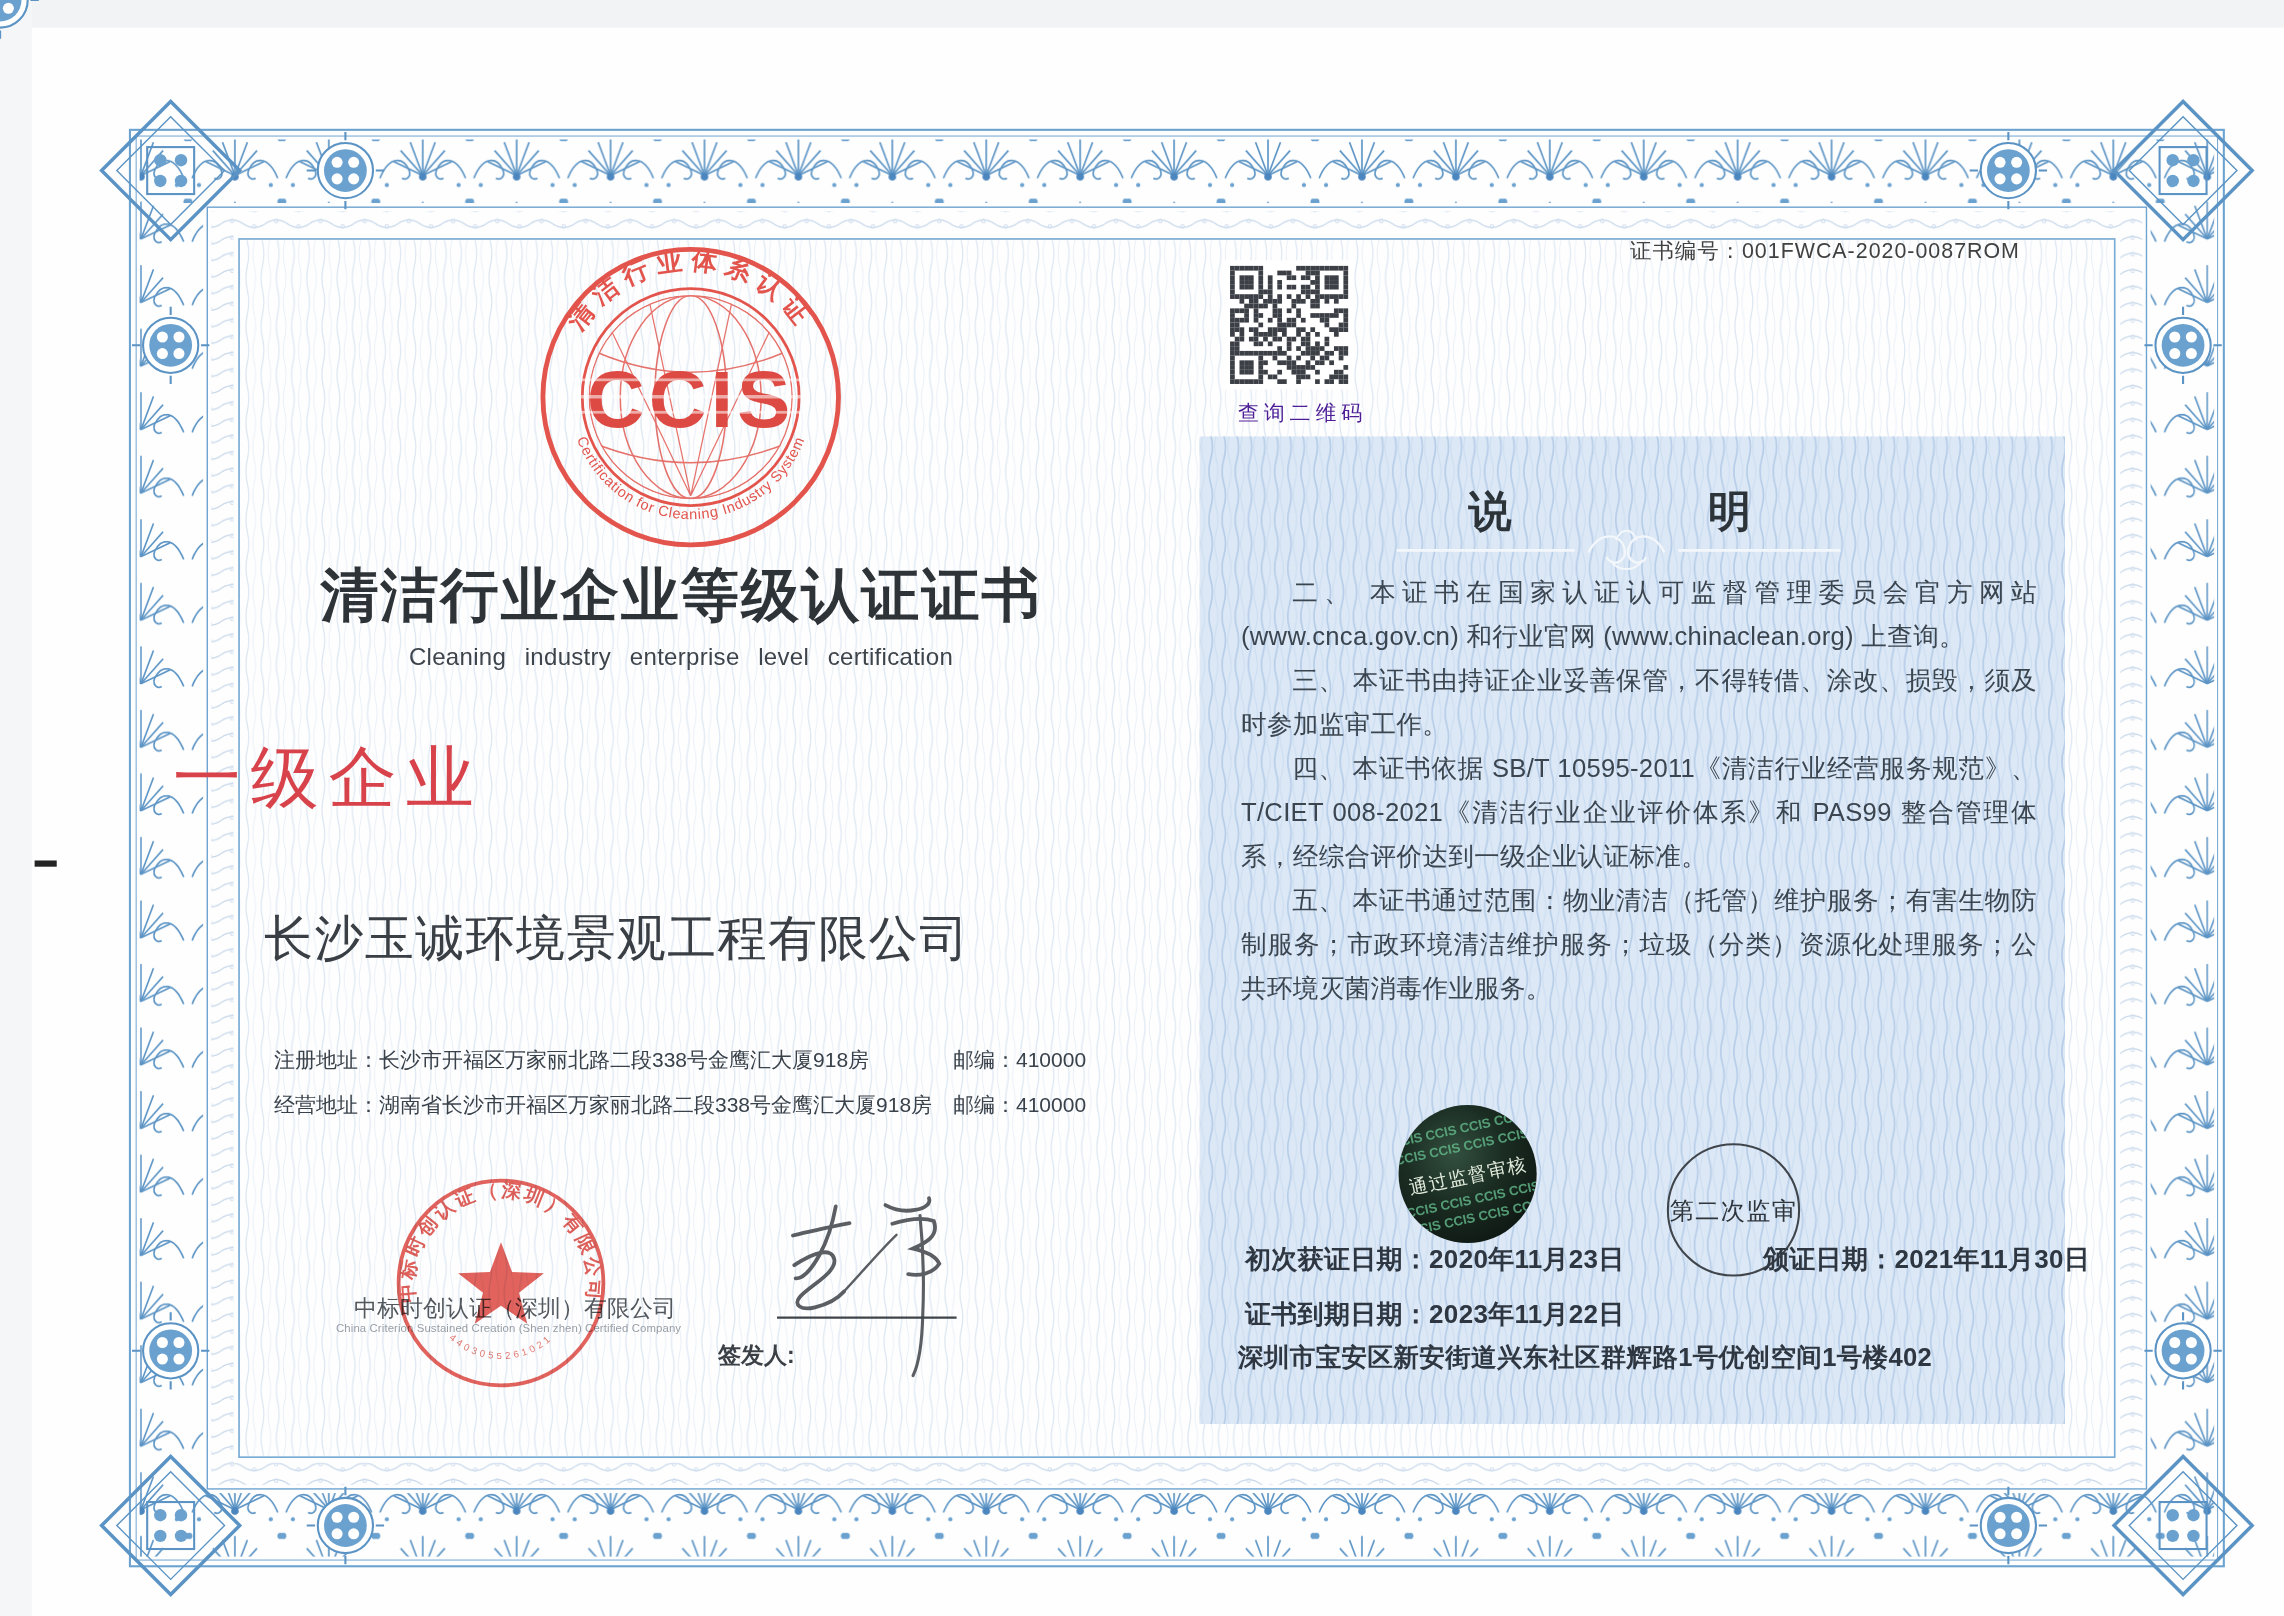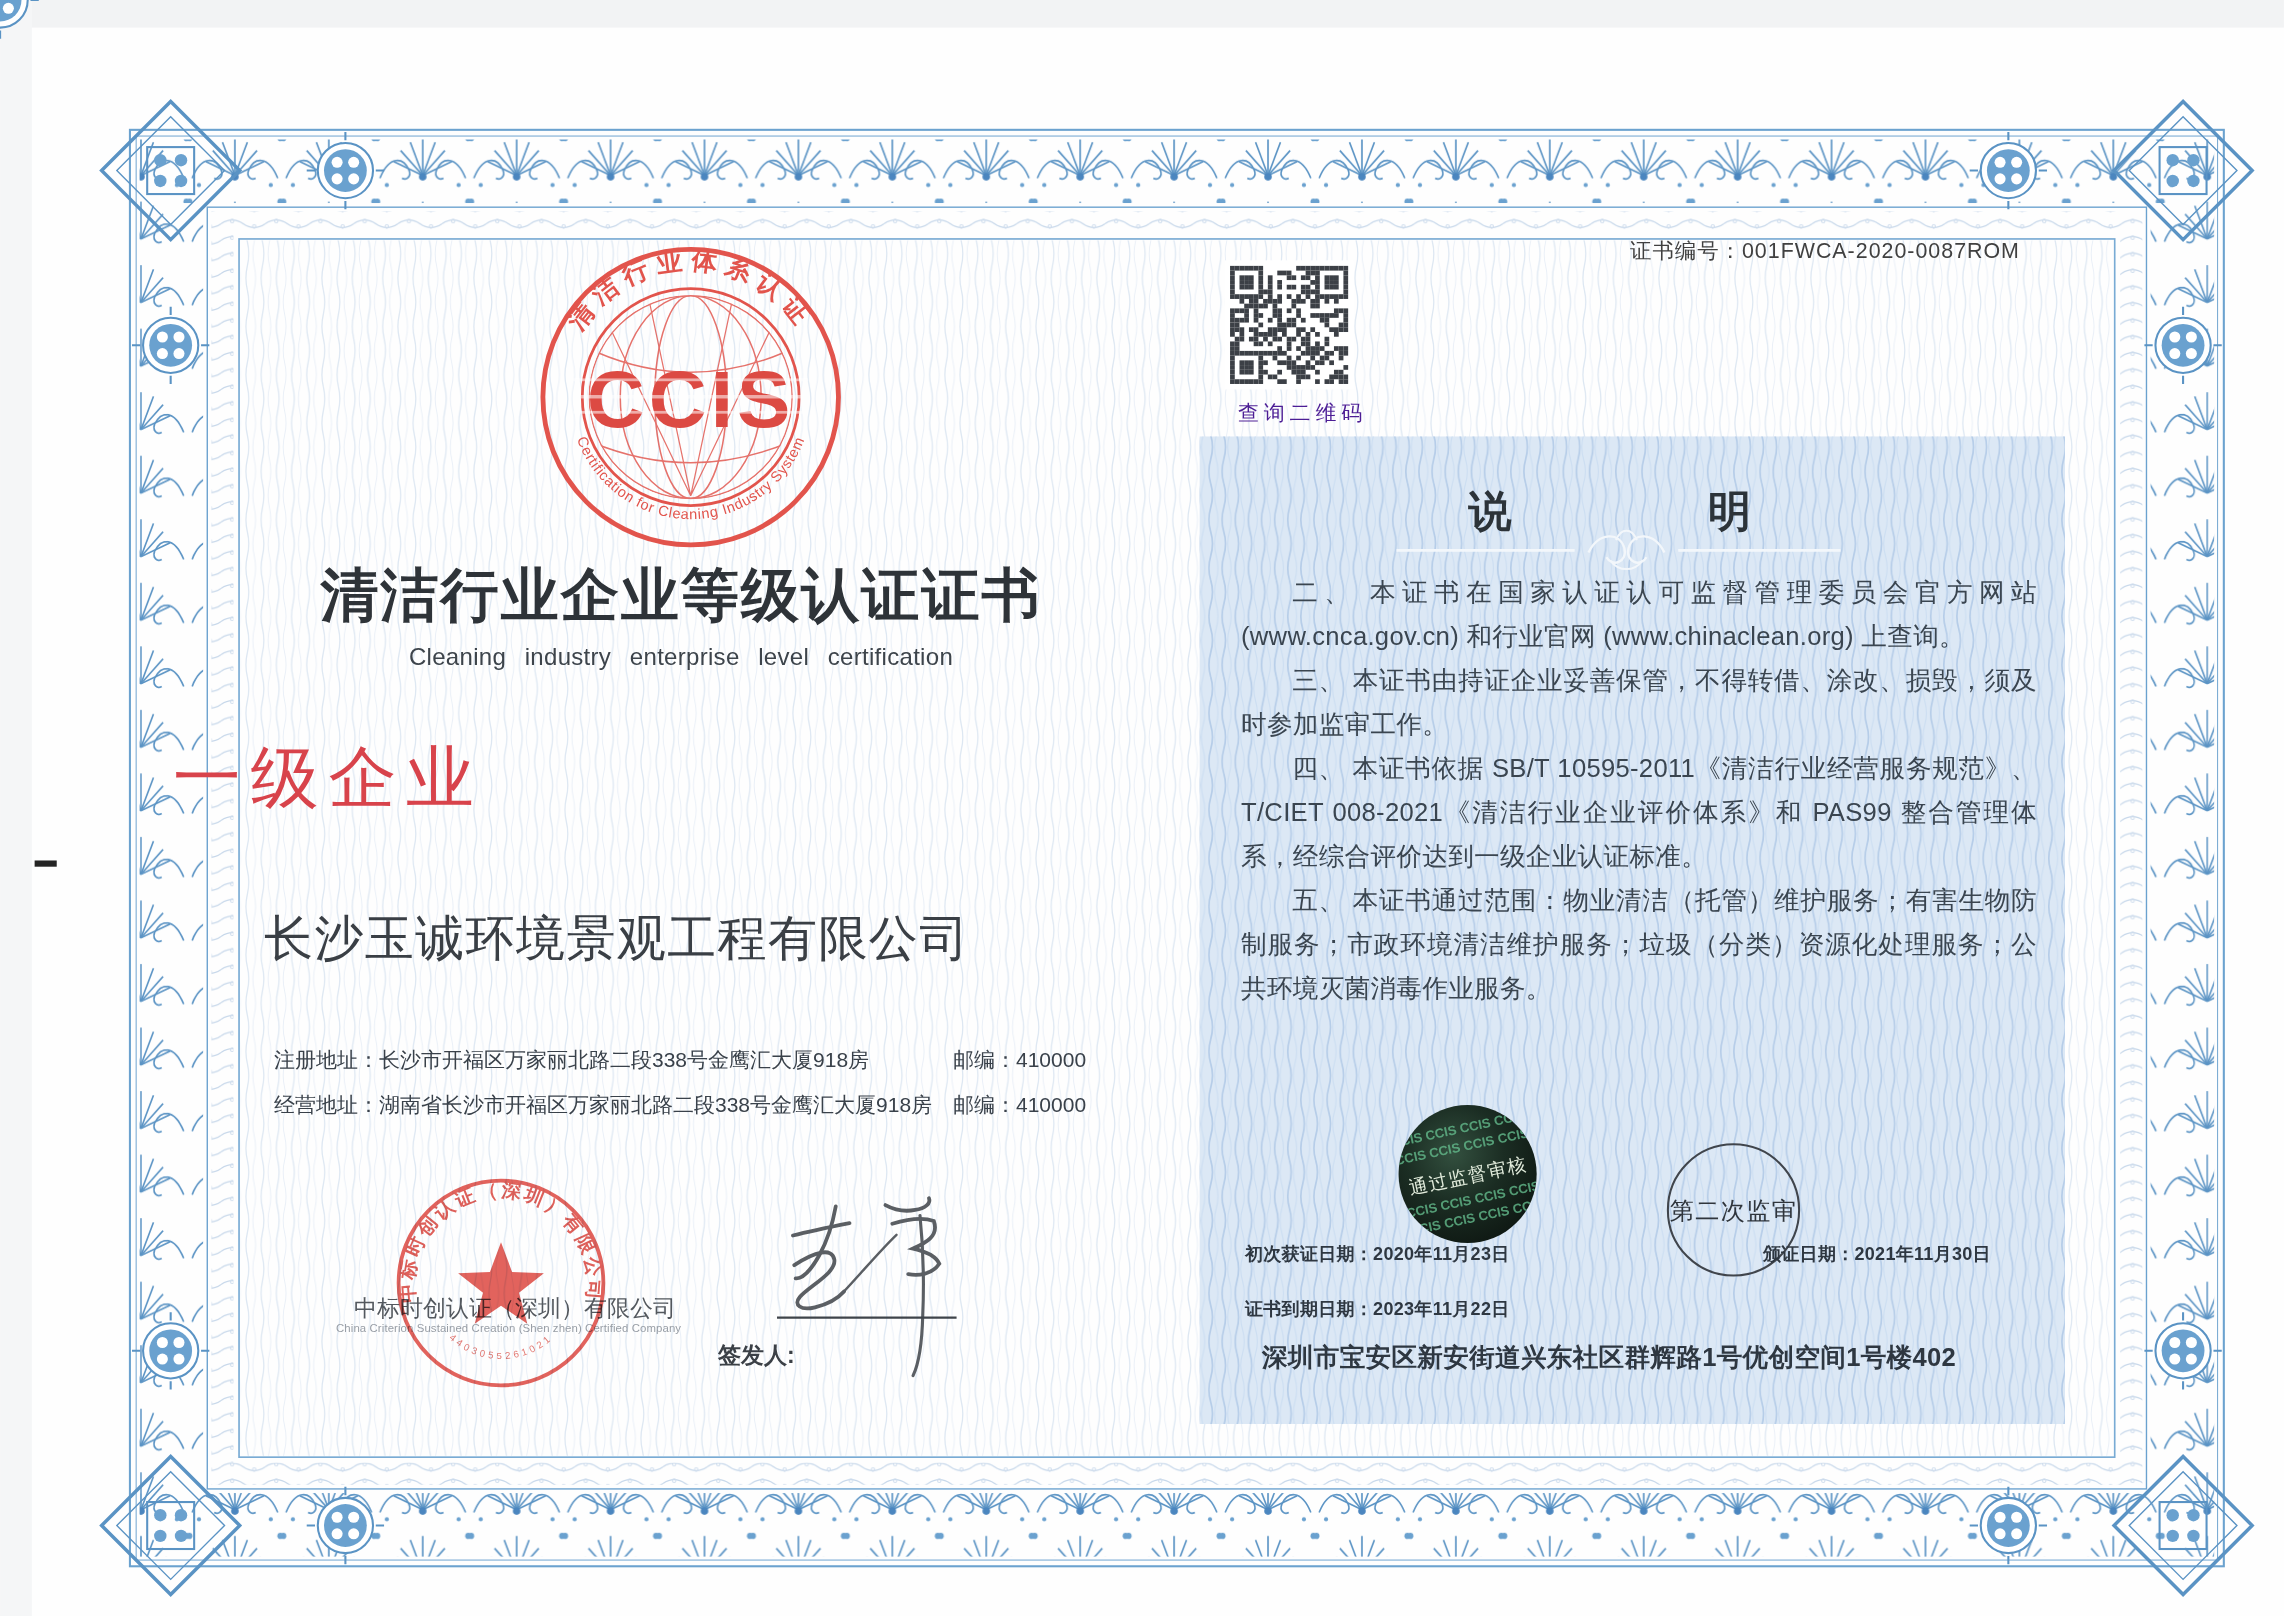--- a/index.html
+++ b/index.html
@@ -24,24 +24,24 @@
   .addr-row .postal{position:absolute;left:679px;top:0;}
   .addr1{top:1046px;} .addr2{top:1091px;}
 
   .notes-heading{left:1200px;top:483px;width:865px;display:flex;justify-content:center;
                  gap:195px;padding-right:44px;box-sizing:border-box;
                  font-size:43px;font-weight:bold;color:#2c3339;letter-spacing:1.4px;}
   .notes-body{left:1241px;top:570px;width:796px;font-size:25.6px;line-height:44px;
               color:#3a4550;text-align:justify;letter-spacing:0.3px;}
   .notes-body p{margin:0;text-indent:2em;}
 
-  .dates-row{font-size:18px;font-weight:bold;color:#2e3741;letter-spacing:0.3px;}
+  .dates-row{font-size:26px;font-weight:bold;color:#2e3741;letter-spacing:0.3px;}
   .row1{left:1245px;top:1242px;} .row1b{left:1763px;top:1242px;}
   .row2{left:1245px;top:1297px;}
-  .row3{left:1238px;top:1340px;font-size:25.6px;margin-left:24px;}
+  .row3{left:1238px;top:1340px;font-size:25.6px;}
 
   .issuer-zh{left:354px;top:1293px;width:297px;font-size:23px;color:#53585e;letter-spacing:0px;
              white-space:nowrap;}
   .issuer-en{left:336px;top:1322px;font-size:11.4px;color:#979da5;letter-spacing:0.1px;}
   .signer{left:718px;top:1292px;font-size:23px;font-weight:bold;color:#3b4046;margin-top:48px;}
 
   svg text{font-family:"Liberation Sans","DejaVu Sans",sans-serif;}
   .seal-svg{position:absolute;left:382px;top:1164px;z-index:3;mix-blend-mode:multiply;opacity:.9;}
 </style>
 </head>

